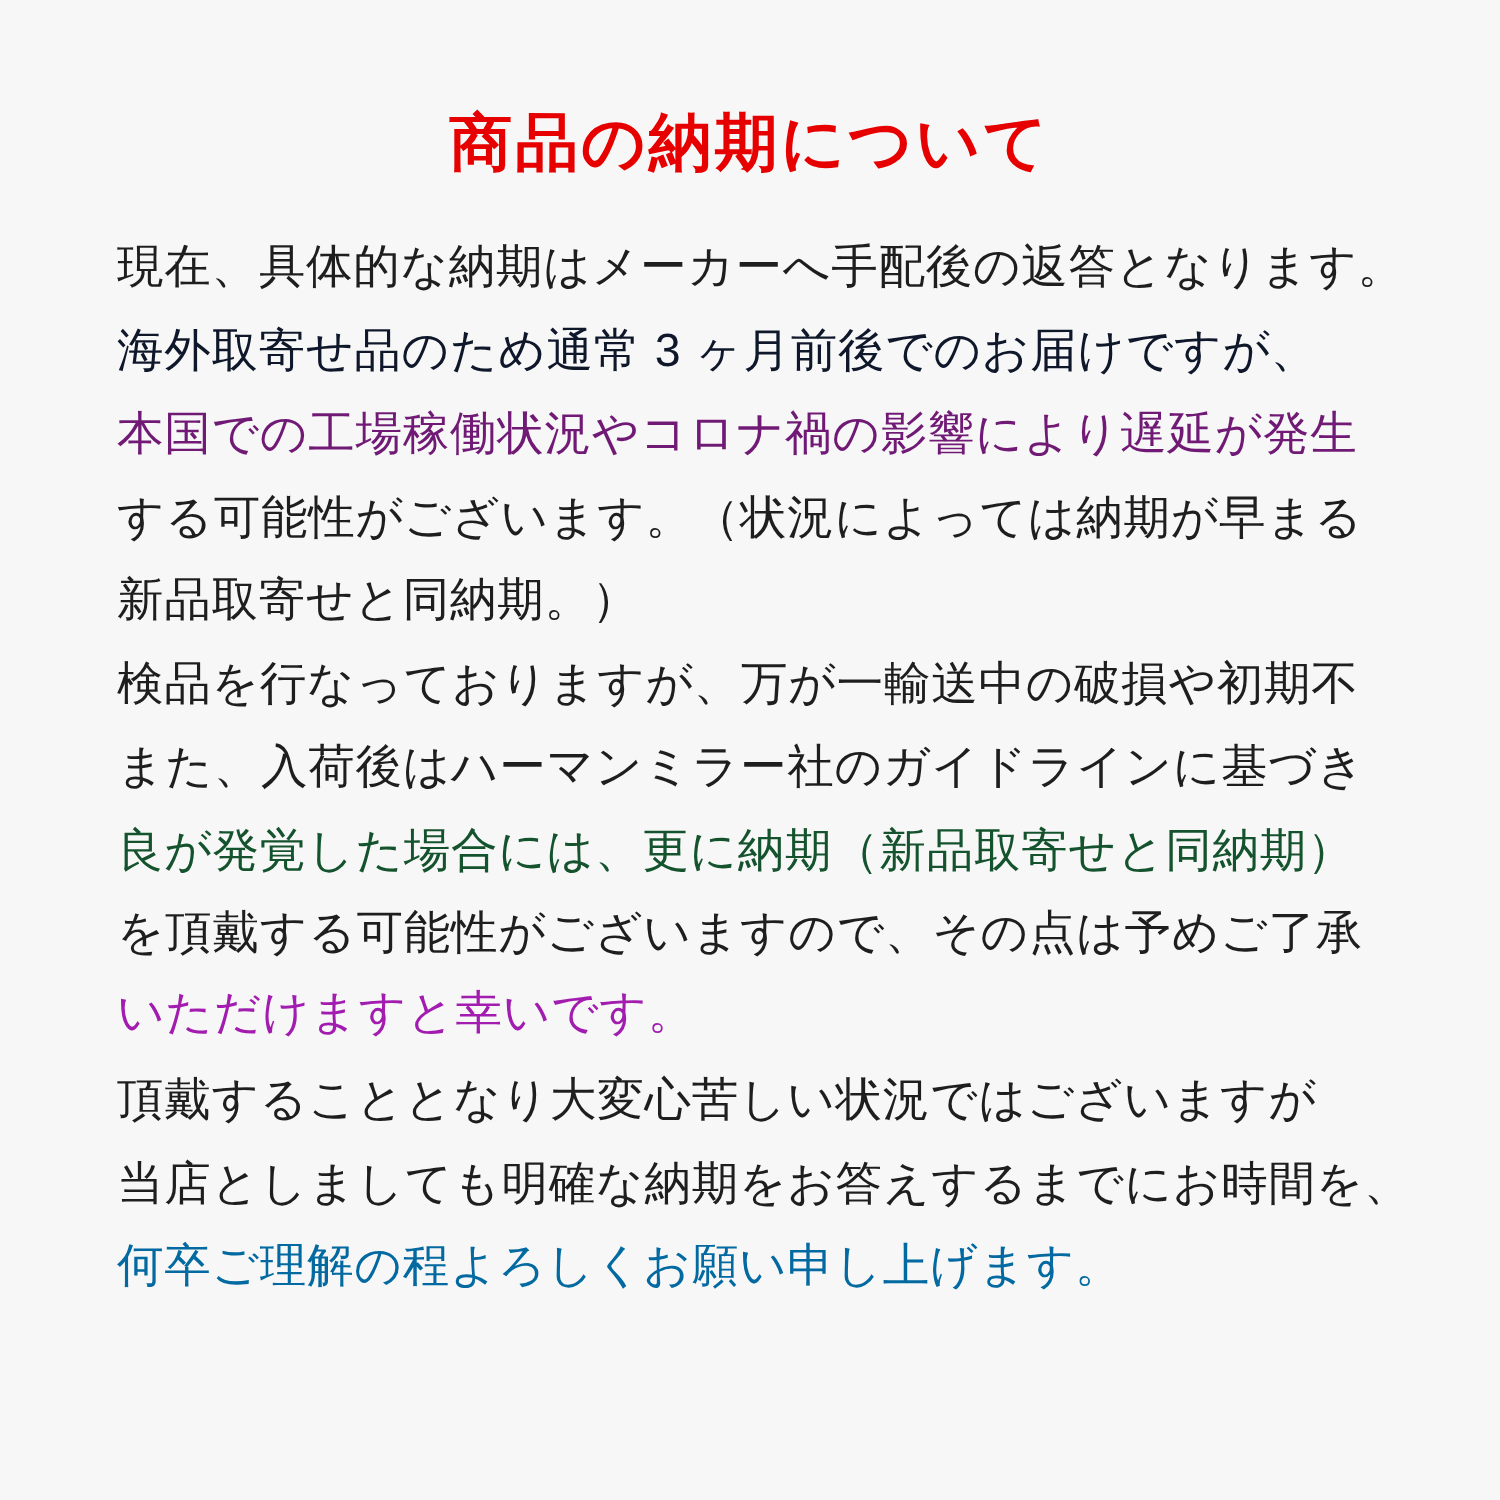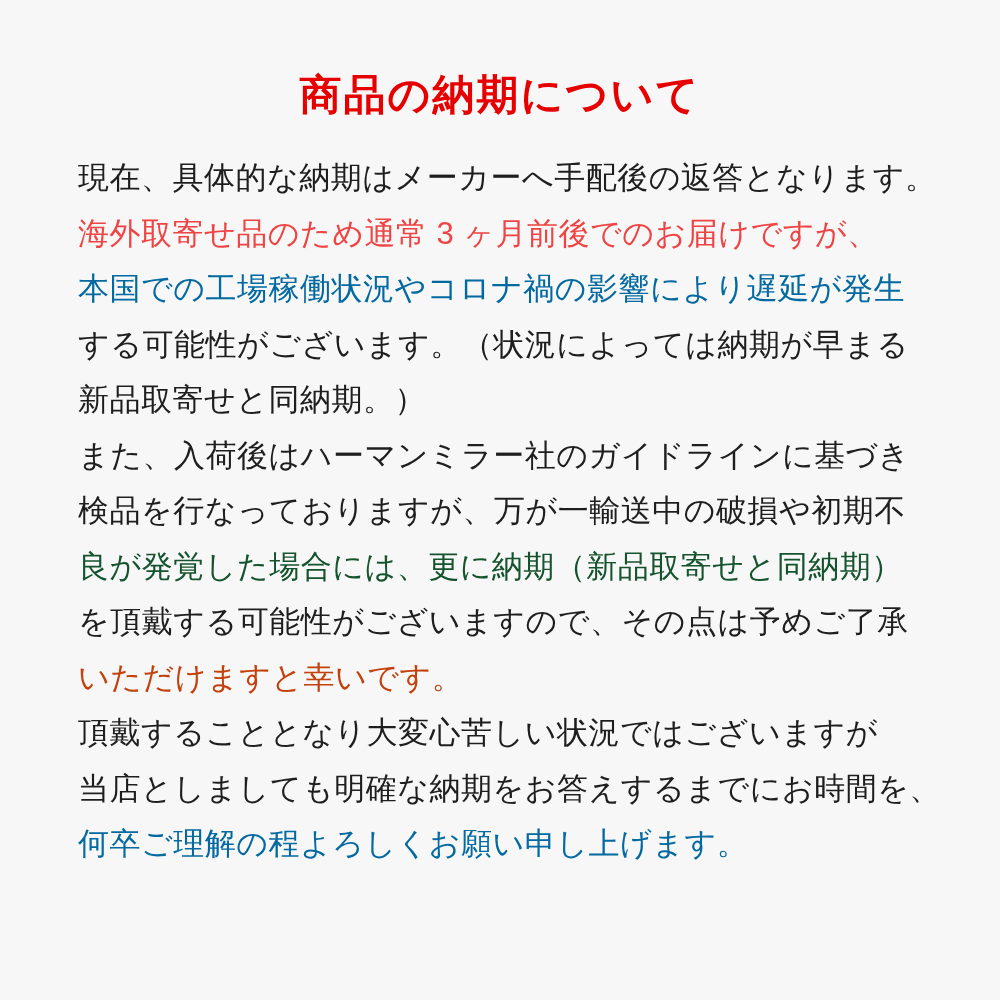--- a/index.html
+++ b/index.html
@@ -41,26 +41,26 @@
     font-weight: 700;
   }
 </style>
 </head>
 <body>
 
 <div class="page" style="background: rgb(247, 247, 247);">
   <h1 class="title" style="color: rgb(230, 0, 0);">商品の納期について</h1>
   <div class="body-text">
       <p class="line" style="color: rgb(30, 30, 30);"><span>現在、具体的な納期はメーカーへ手配後の返答となります。</span></p>
-      <p class="line" style="color: #ef4444;"><span>海外取寄せ品のため通常 3 ヶ月前後でのお届けですが、</span></p>
-      <p class="line" style="color: #0369a1;"><span>本国での工場稼働状況やコロナ禍の影響により遅延が発生</span></p>
+      <p class="line" style="color: #0f172a;"><span>海外取寄せ品のため通常 3 ヶ月前後でのお届けですが、</span></p>
+      <p class="line" style="color: #701a75;"><span>本国での工場稼働状況やコロナ禍の影響により遅延が発生</span></p>
       <p class="line" style="color: rgb(30, 30, 30);"><span>する可能性がございます。（状況によっては納期が早まる</span></p>
       <p class="line" style="color: rgb(30, 30, 30);"><span>新品取寄せと同納期。）</span></p>
+      <p class="line" style="color: rgb(30, 30, 30);"><span>検品を行なっておりますが、万が一輸送中の破損や初期不</span></p>
       <p class="line" style="color: rgb(30, 30, 30);"><span>また、入荷後はハーマンミラー社のガイドラインに基づき</span></p>
-      <p class="line" style="color: rgb(30, 30, 30);"><span>検品を行なっておりますが、万が一輸送中の破損や初期不</span></p>
       <p class="line" style="color: #14532d;"><span>良が発覚した場合には、更に納期（新品取寄せと同納期）</span></p>
       <p class="line" style="color: rgb(30, 30, 30);"><span>を頂戴する可能性がございますので、その点は予めご了承</span></p>
-      <p class="line" style="color: #c2410c;"><span>いただけますと幸いです。</span></p>
+      <p class="line" style="color: #a21caf; font-family: Liberation Mono, monospace;"><span>いただけますと幸いです。</span></p>
       <p class="line" style="color: rgb(30, 30, 30);"><span>頂戴することとなり大変心苦しい状況ではございますが</span></p>
       <p class="line" style="color: rgb(30, 30, 30);"><span>当店としましても明確な納期をお答えするまでにお時間を、</span></p>
       <p class="line" style="color: #0369a1;"><span>何卒ご理解の程よろしくお願い申し上げます。</span></p>
     </div>
 </div>
 
 </body></html>

